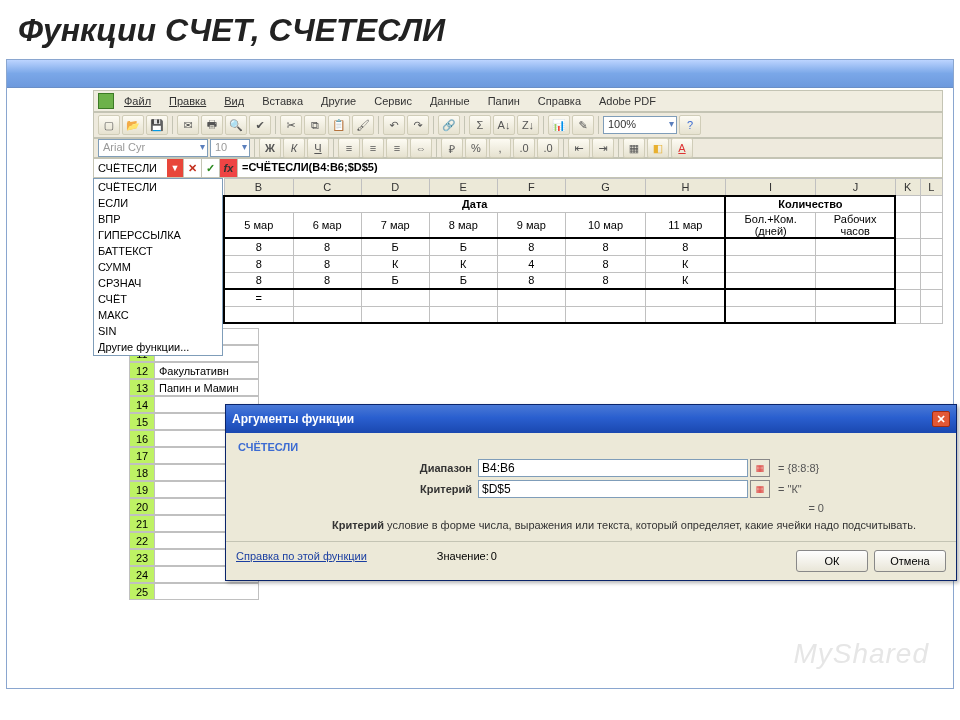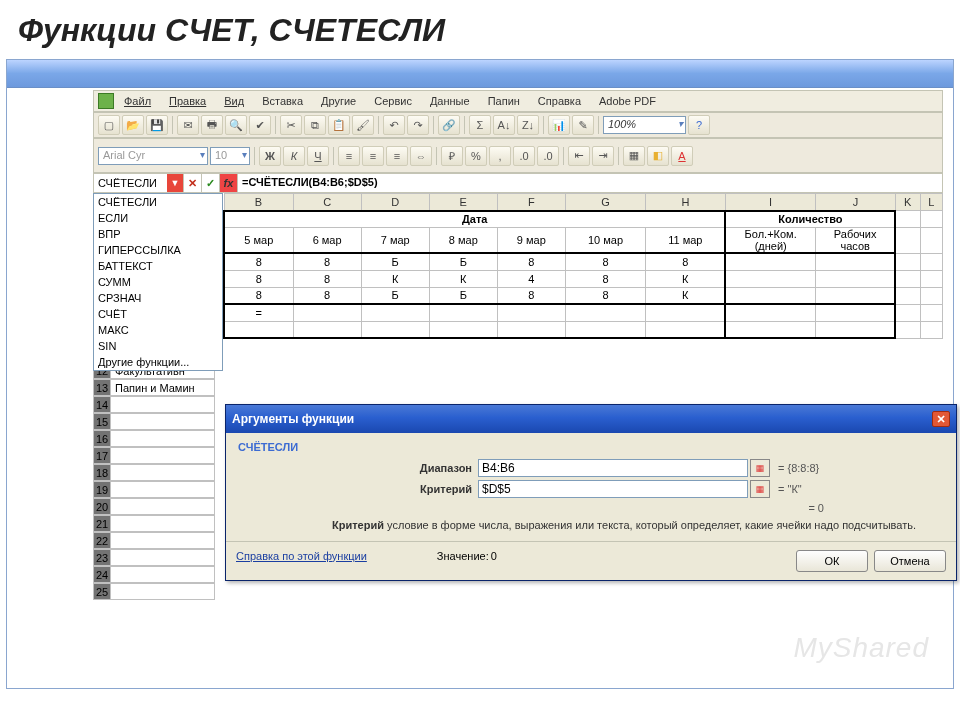--- a/index.html
+++ b/index.html
@@ -13,21 +13,21 @@
   .content { position: absolute; inset: 30px 10px 6px 86px; }
 
   
   .menubar { display: flex; align-items: center; gap: 2px; background: #f0ede0; border: 1px solid #c4c4b4; height: 22px; padding-left: 4px; }
   .menubar .ico { width:16px; height:16px; background:#6db24a; border:1px solid #3c7a25; }
   .menubar .itm { padding: 3px 8px; color:#333; }
   .menubar .ul { text-decoration: underline; }
 
   
   .toolbar { display:flex; align-items:center; gap:2px; background:#eeeadd; border:1px solid #c4c4b4; height:26px; padding:2px 4px; }
-  .toolbar.row2 { height:35px; }
+  .toolbar.row2 { height:20px; }
   .tbtn { width:22px; height:20px; border:1px solid #d0cdb8; background:linear-gradient(#fdfbf3,#e6e2d0); border-radius:2px; display:flex; align-items:center; justify-content:center; font-size:11px; color:#555; }
   .sep { width:1px; height:18px; background:#c4c4b4; margin:0 2px; }
   .combo { height:18px; border:1px solid #7f9db9; background:#fff; font-size:11px; padding:1px 14px 1px 4px; color:#999; position:relative; }
   .combo::after { content:"▾"; position:absolute; right:2px; top:1px; color:#5a7fbd; font-size:10px; }
 
   
   .fbar { display:flex; align-items:stretch; background:#fff; border:1px solid #c4c4b4; height:20px; }
   .namebox { width:90px; border-right:1px solid #c4c4b4; display:flex; align-items:center; padding-left:4px; font-size:11px; position:relative; }
   .namebox .dd { position:absolute; right:0; top:0; width:16px; height:100%; background:#e8463a; display:flex;align-items:center;justify-content:center; color:#fff; font-size:9px; }
   .fxbtn { width:18px; display:flex; align-items:center; justify-content:center; border-right:1px solid #c4c4b4; color:#333; }
@@ -45,21 +45,21 @@
   .thick-r { border-right:2px solid #000 !important; }
   .thick-l { border-left:2px solid #000 !important; }
   .thick-t { border-top:2px solid #000 !important; }
   .thick-b { border-bottom:2px solid #000 !important; }
   .bold { font-weight:bold; }
   .left { text-align:left; }
 
   
   .lower-rows { position:absolute; left:0; top:250px; }
   .lower-rows div { display:flex; }
-  .rnum { width:18px; height:17px; border:1px solid #c0c0c0; background:#737373; font-size:11px; display:flex; align-items:center; justify-content:center; }
+  .rnum { width:26px; height:17px; border:1px solid #c0c0c0; background:#bef264; font-size:11px; display:flex; align-items:center; justify-content:center;margin-left:36px; }
   .rcell { height:17px; border:1px solid #c0c0c0; border-left:none; background:#fff; font-size:11px; padding:0 4px; display:flex; align-items:center; }
 
   
   .dialog { position:absolute; left:132px; top:314px; width:732px; background:#ece9d8; border:1px solid #0a246a; box-shadow:2px 2px 4px rgba(0,0,0,.3); z-index:20; }
   .dlg-title { height:28px; background:linear-gradient(#4a79d6,#2a5fcf 45%,#1a48b0); color:#fff; font-size:12px; font-weight:bold; padding:4px 6px; display:flex; justify-content:space-between; align-items:center; }
   .dlg-close { width:18px;height:16px;background:#e25836;border:1px solid #a02b12;display:flex;align-items:center;justify-content:center;color:#fff;font-size:11px;border-radius:2px;}
   .dlg-body { padding:8px 12px 8px 12px; font-size:11px; color:#333; }
   .dlg-fn-name { color:#3c6bd2; font-weight:bold; margin-bottom:6px; }
   .arg-row { display:flex; align-items:center; margin:3px 0; }
   .arg-label { width:240px; text-align:right; padding-right:6px; font-weight:bold; }
@@ -69,21 +69,21 @@
   .eq { text-align:right; padding-right:120px; margin:4px 0; color:#555;}
   .desc { margin:8px 0 14px; }
   .desc2 { margin-left:146px; text-indent:-52px; padding-right:20px; line-height:1.35; }
   .desc2 b { font-weight:bold; }
   .dlg-foot { border-top:1px solid #c4c4b4; padding:8px 10px; display:flex; align-items:flex-start; }
   .link { color:#1a3ea1; text-decoration:underline; }
   .val-label { margin-left:70px; }
   .btns { margin-left:auto; display:flex; gap:6px;}
   .wbtn { min-width:72px; height:22px; border:1px solid #888; background:linear-gradient(#fefefe,#e9e6d8); border-radius:3px; font-size:11px; display:flex;align-items:center;justify-content:center; }
 
-  .watermark { position:absolute; right:24px; bottom:24px; font:italic 28px Arial; color:#e6e6e6; z-index:0; letter-spacing:1px;}
+  .watermark { position:absolute; right:24px; bottom:18px; font:italic 28px Arial; color:#e6e6e6; z-index:0; letter-spacing:1px;}
 </style>
 </head>
 <body>
 
 <div class="slide-title">Функции СЧЕТ, СЧЕТЕСЛИ</div>
 
 <div class="outer-window">
   <div class="titlebar"></div>
   <div class="watermark">MyShared</div>
 
@@ -123,21 +123,21 @@
       <div class="sep"></div>
       <div class="tbtn">🔗</div>
       <div class="sep"></div>
       <div class="tbtn">Σ</div>
       <div class="tbtn">A↓</div>
       <div class="tbtn">Z↓</div>
       <div class="sep"></div>
       <div class="tbtn">📊</div>
       <div class="tbtn">✎</div>
       <div class="sep"></div>
-      <div class="combo" style="width:83px;color:#333;font-style:italic;">100%</div>
+      <div class="combo" style="width:74px;color:#333;">100%</div>
       <div class="tbtn" style="color:#3c6bd2;">?</div>
     </div>
 
     <div class="toolbar row2">
       <div class="combo" style="width:110px;">Arial Cyr</div>
       <div class="combo" style="width:40px;">10</div>
       <div class="sep"></div>
       <div class="tbtn">
           <b>Ж</b>
         </div>

